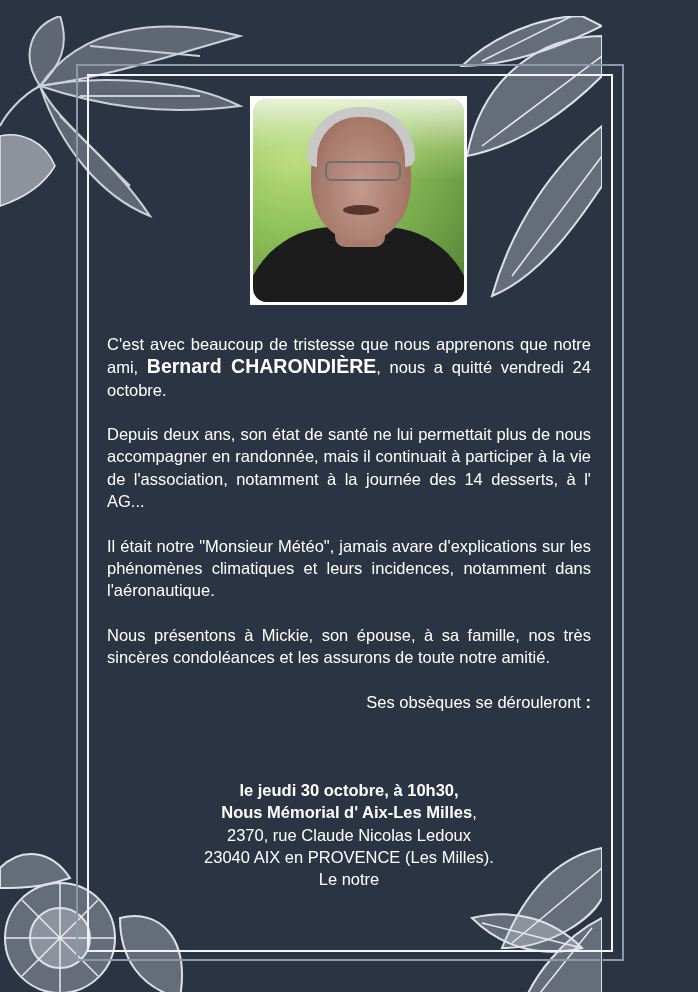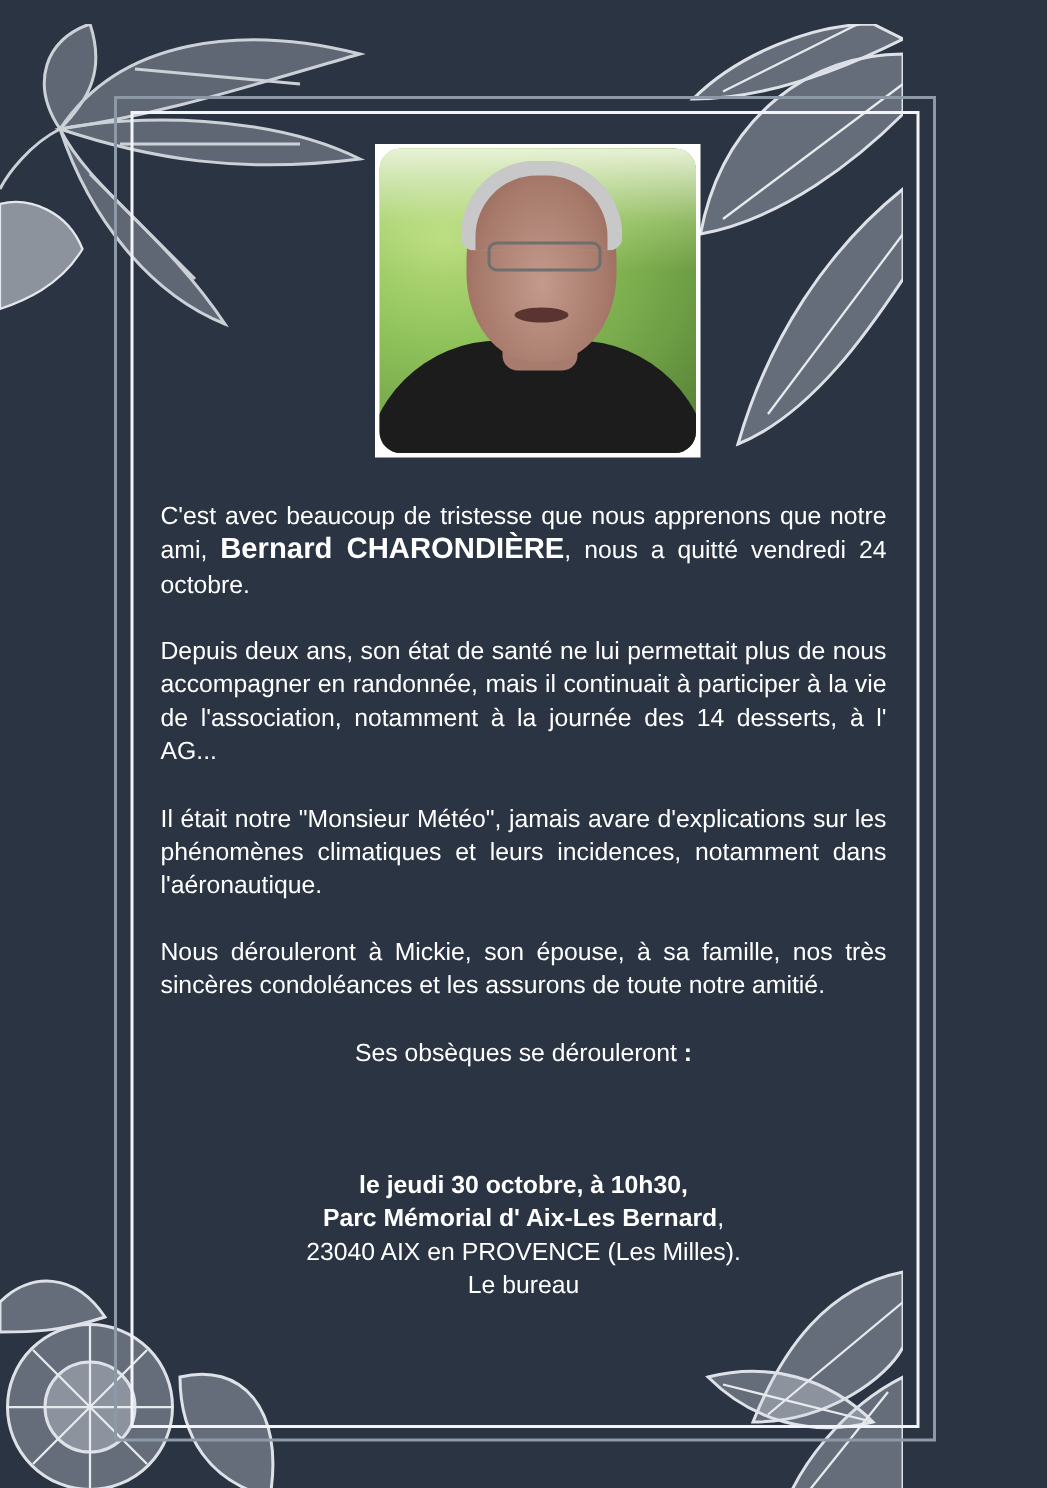--- a/index.html
+++ b/index.html
@@ -108,21 +108,21 @@
     left: 107px; top: 317px;
     width: 484px;
     font-size: 16.5px;
     line-height: 22.3px;
     color: #ffffff;
   }
   .content p {
     margin: 0 0 22.3px 0;
     text-align: justify;
   }
-  .content p.left { text-align: center; margin-top: 12px; }
+  .content p.left { text-align: right; margin-top: 12px; }
   .name {
     font-weight: bold;
     font-size: 19.5px;
   }
   .colon { font-weight: bold; }
   .service {
     position: absolute;
     left: 107px; top: 763px;
     width: 484px;
     text-align: center;
@@ -208,24 +208,25 @@
       <div class="hair"></div>
       <div class="glasses"></div>
       <div class="mouth"></div>
     </div>
   </div>
 
   <div class="content">
     <p><span>C'est avec beaucoup de tristesse que nous apprenons que notre ami, </span><span class="name">Bernard CHARONDIÈRE</span><span>, nous a quitté vendredi 24 octobre.</span></p>
     <p>Depuis deux ans, son état de santé ne lui permettait plus de nous accompagner en randonnée, mais il continuait à participer à la vie de l'association, notamment à la journée des 14 desserts, à l' AG...</p>
     <p>Il était notre "Monsieur Météo", jamais avare d'explications sur les phénomènes climatiques et leurs incidences, notamment dans l'aéronautique.</p>
-    <p>Nous dérouleront à Mickie, son épouse, à sa famille, nos très sincères condoléances et les assurons de toute notre amitié.</p>
+    <p>Nous présentons à Mickie, son épouse, à sa famille, nos très sincères condoléances et les assurons de toute notre amitié.</p>
     <p class="left"><span>Ses obsèques se dérouleront </span><span class="colon">:</span></p>
   </div>
 
   <div class="service">
     <div class="b">le jeudi 30 octobre, à 10h30,</div>
-    <div><span class="b">Parc Mémorial d' Aix-Les Bernard</span><span>,</span></div>
+    <div><span class="b">Nous Mémorial d' Aix-Les Milles</span><span>,</span></div>
+    <div>2370, rue Claude Nicolas Ledoux</div>
     <div>23040 AIX en PROVENCE (Les Milles).</div>
-    <div class="signature">Le bureau</div>
+    <div class="signature">Le notre</div>
   </div>
 
 </div>
 
 </body></html>

